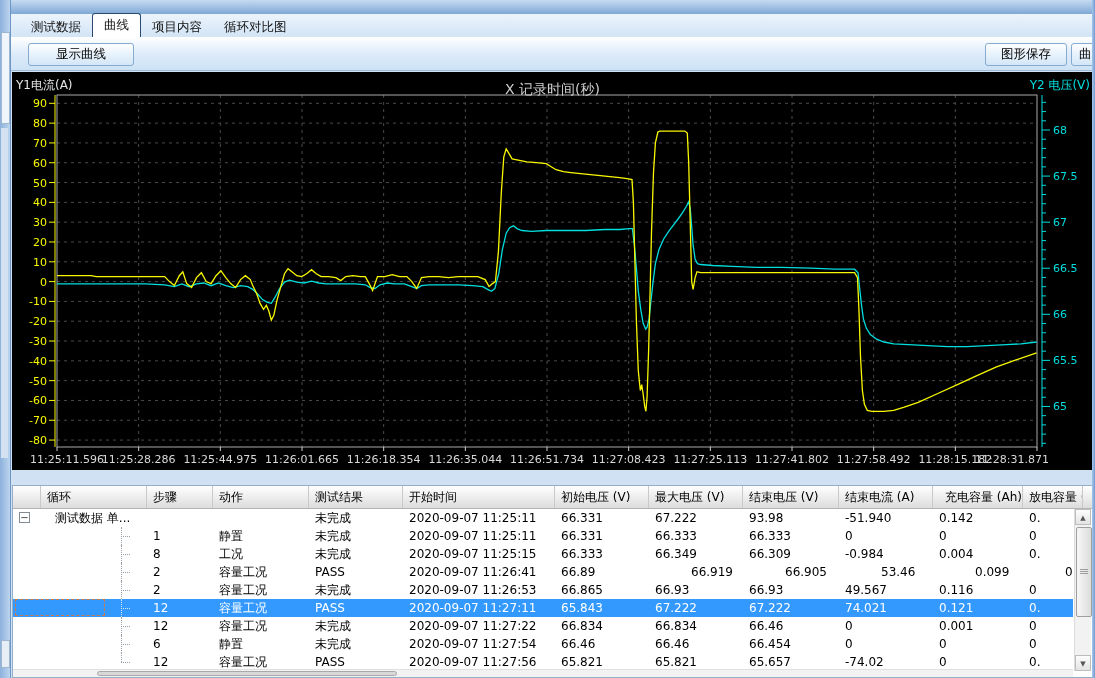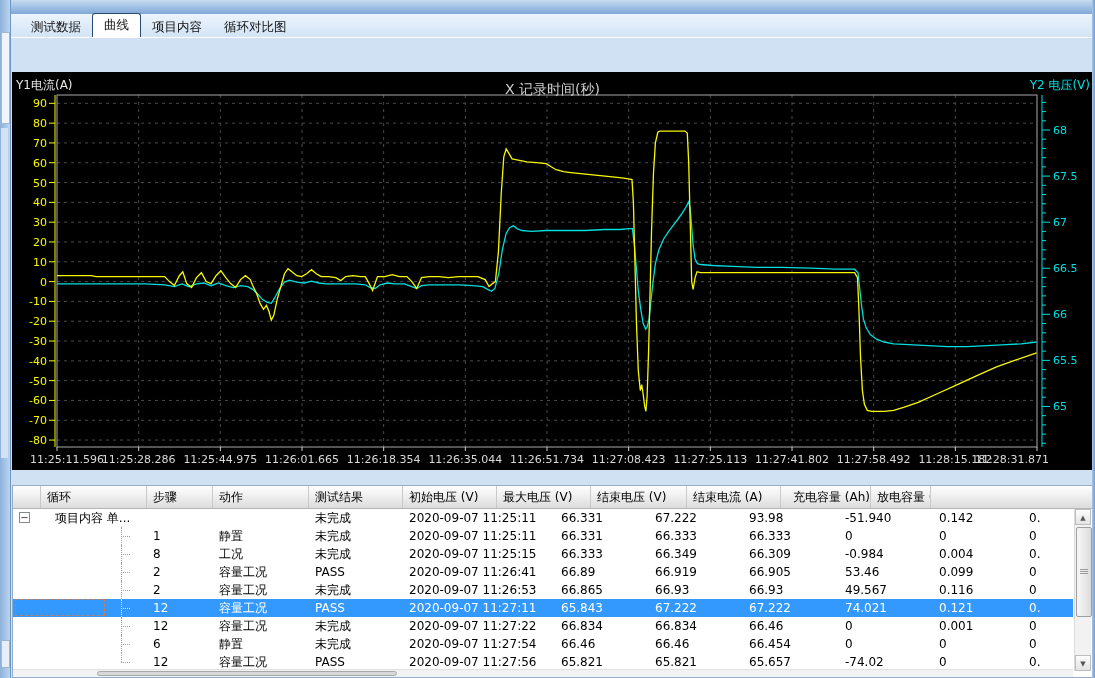--- a/index.html
+++ b/index.html
@@ -94,20 +94,25 @@
 
   <div class="top-bar"></div>
 
   <div class="tab-row">
     <div class="tab">测试数据</div>
     <div class="tab active">曲线</div>
     <div class="tab">项目内容</div>
     <div class="tab">循环对比图</div>
   </div>
 
+  <div class="toolbar">
+    <button class="btn show-curve">显示曲线</button>
+    <button class="btn save-graphic">图形保存</button>
+    <button class="btn clipped">曲</button>
+  </div>
 
   <div class="chart-panel">
     <svg id="chart-svg" width="1081" height="398" viewBox="0 0 1081 398">
         <defs>
           <clipPath id="pc">
             <rect x="45" y="22" width="981" height="354"></rect>
           </clipPath>
         </defs>
         <line x1="45" y1="31.31963984243107" x2="1025" y2="31.31963984243107" stroke="#4a4a4a" stroke-dasharray="3,4"></line>
         <line x1="37" y1="31.31963984243107" x2="43" y2="31.31963984243107" stroke="#f8f800"></line>
@@ -258,33 +263,34 @@
     <span class="y2-label">Y2 电压(V)</span>
   </div>
 
   <div class="table-panel">
     <div class="tbl-header" id="tbl-header">
         <div class="th" style="width: 28px;"></div>
         <div class="th" style="width: 106px;">循环</div>
         <div class="th" style="width: 66px;">步骤</div>
         <div class="th" style="width: 96px;">动作</div>
         <div class="th" style="width: 94px;">测试结果</div>
+        <div class="th" style="width: 152px;">开始时间</div>
         <div class="th" style="width: 94px;">初始电压 (V)</div>
         <div class="th" style="width: 94px;">最大电压 (V)</div>
         <div class="th" style="width: 96px;">结束电压 (V)</div>
         <div class="th" style="width: 94px;">结束电流 (A)</div>
         <div class="th" style="width: 90px; text-align: right;">充电容量 (Ah)</div>
         <div class="th" style="width: 60px;">放电容量 (Ah)</div>
       </div>
     <div class="tbl-body" id="tbl-body">
         <div class="row">
           <div class="cell" style="width: 28px;">
             <span class="expand">−</span>
           </div>
-          <div class="cell cycle" style="width: 106px;">项目内容 单...</div>
+          <div class="cell cycle" style="width: 106px;">测试数据 单...</div>
           <div class="cell" style="width: 66px;"></div>
           <div class="cell" style="width: 96px;"></div>
           <div class="cell" style="width: 94px;">未完成</div>
           <div class="cell" style="width: 152px;">2020-09-07 11:25:11</div>
           <div class="cell" style="width: 94px;">66.331</div>
           <div class="cell" style="width: 94px;">67.222</div>
           <div class="cell" style="width: 96px;">93.98</div>
           <div class="cell" style="width: 94px;">-51.940</div>
           <div class="cell" style="width: 90px;">0.142</div>
           <div class="cell" style="width: 60px;">0.</div>
@@ -322,21 +328,21 @@
           <span class="stub"></span>
         </div>
         <div class="row">
           <div class="cell" style="width: 28px;"></div>
           <div class="cell cycle" style="width: 106px;"></div>
           <div class="cell" style="width: 66px;">2</div>
           <div class="cell" style="width: 96px;">容量工况</div>
           <div class="cell" style="width: 94px;">PASS</div>
           <div class="cell" style="width: 152px;">2020-09-07 11:26:41</div>
           <div class="cell" style="width: 94px;">66.89</div>
-          <div class="cell" style="width: 94px;">66.919</div>
+          <div class="cell" style="width: 94px; margin-left: 36px;">66.919</div>
           <div class="cell" style="width: 96px;">66.905</div>
           <div class="cell" style="width: 94px;">53.46</div>
           <div class="cell" style="width: 90px;">0.099</div>
           <div class="cell" style="width: 60px;">0</div>
           <span class="rail"></span>
           <span class="stub"></span>
         </div>
         <div class="row">
           <div class="cell" style="width: 28px;"></div>
           <div class="cell cycle" style="width: 106px;"></div>

